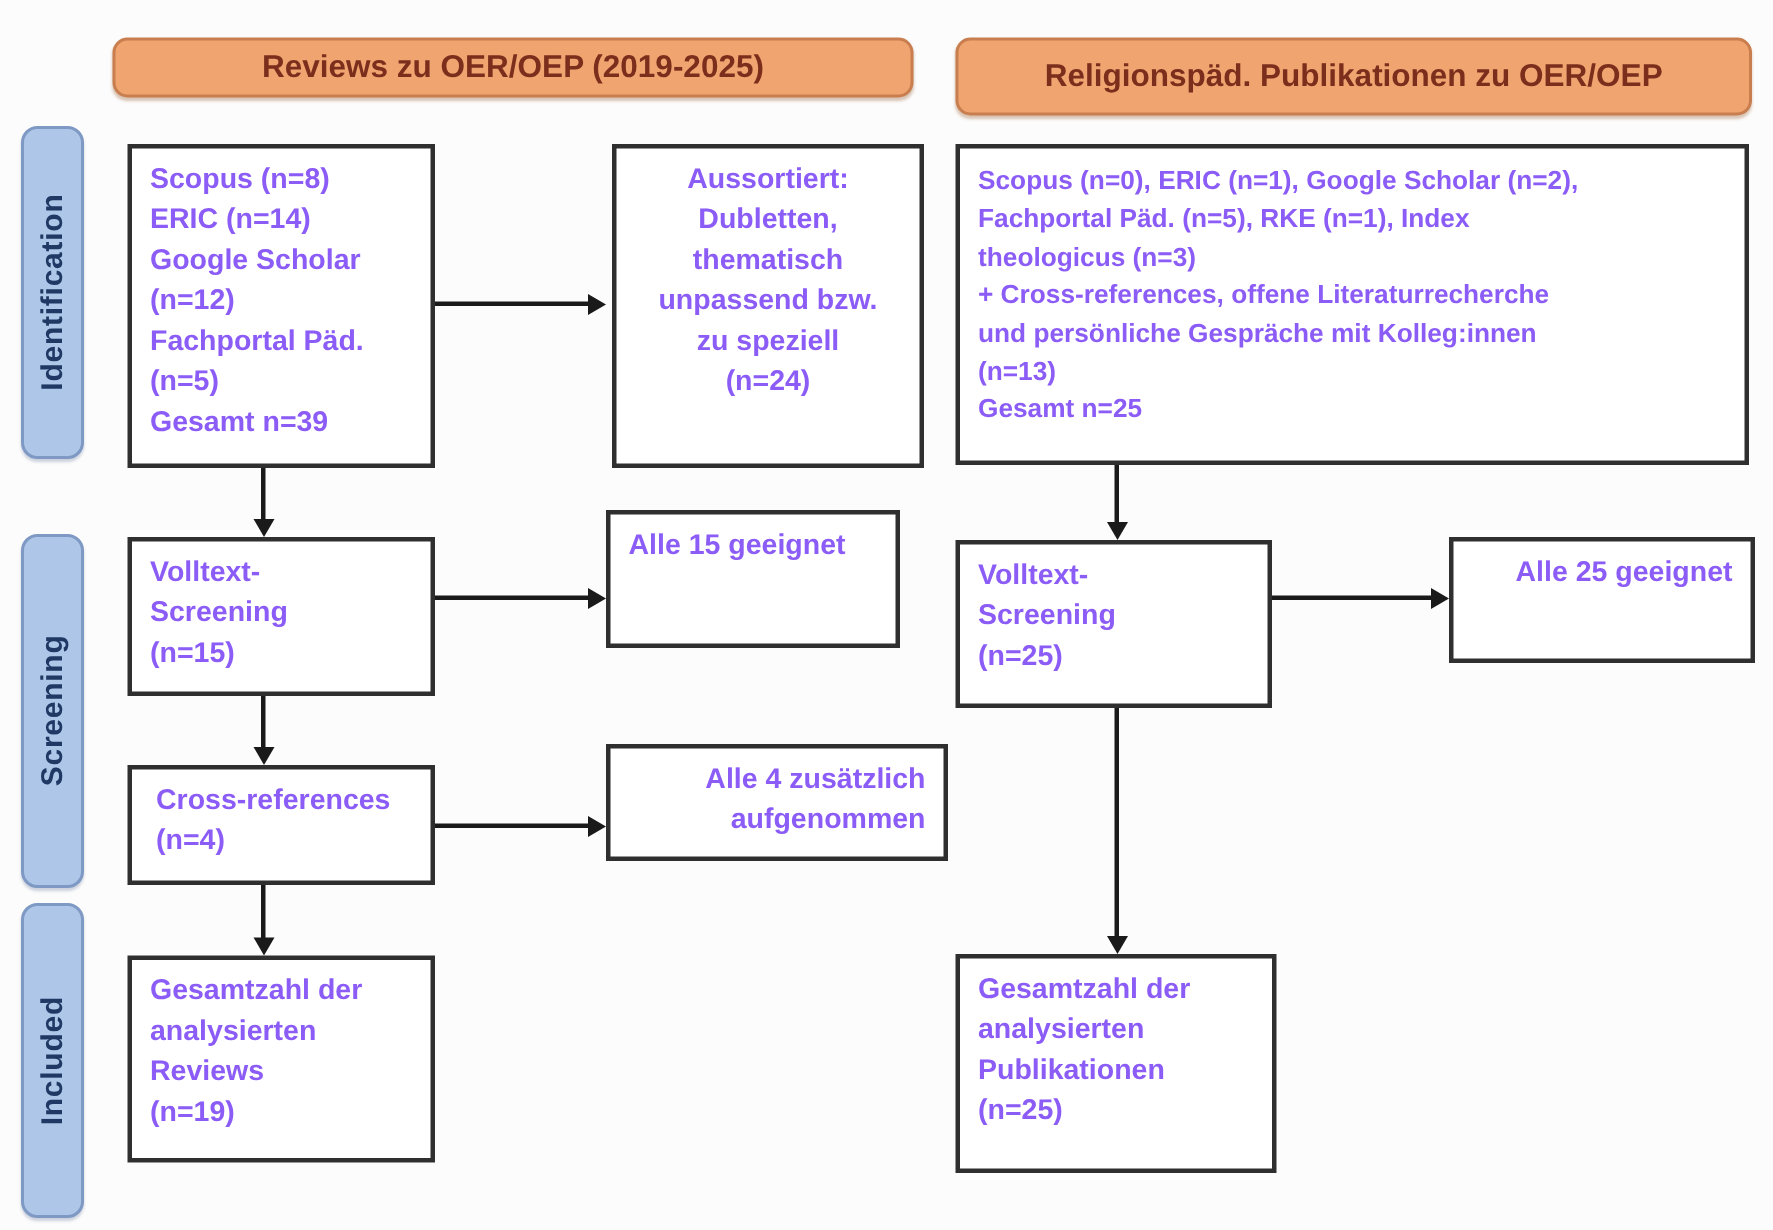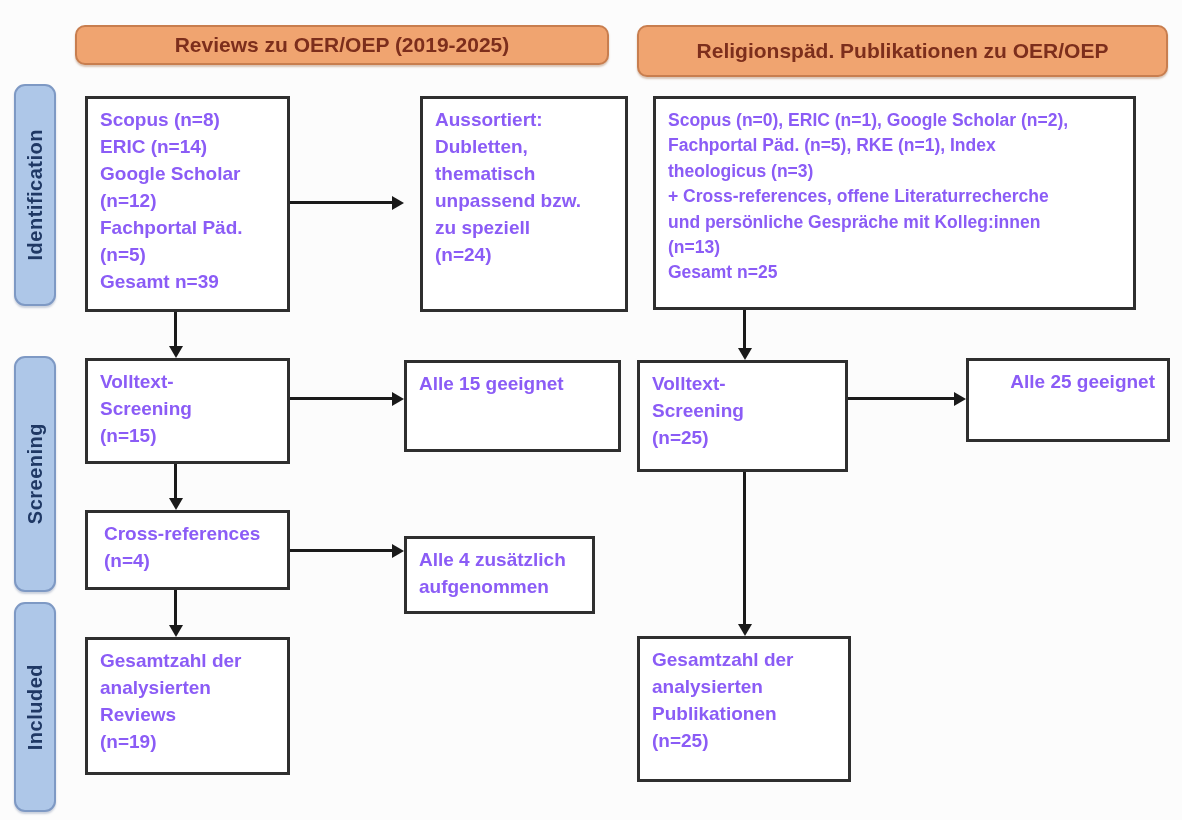--- a/index.html
+++ b/index.html
@@ -96,40 +96,40 @@
     <span>Included</span>
   </div>
 
   <div class="fbox" style="left:85px;top:96px;width:205px;height:216px;">Scopus (n=8)
 ERIC (n=14)
 Google Scholar
 (n=12)
 Fachportal Päd.
 (n=5)
 Gesamt n=39</div>
-  <div class="fbox" style="left:420px;top:96px;width:208px;height:216px;">Aussortiert:
+  <div class="fbox" style="left:408px;top:96px;width:208px;height:216px;text-align:center;">Aussortiert:
 Dubletten,
 thematisch
 unpassend bzw.
 zu speziell
 (n=24)</div>
   <div class="fbox" style="left:85px;top:358px;width:205px;height:106px;">Volltext-
 Screening
 (n=15)</div>
-  <div class="fbox" style="left:404px;top:360px;width:217px;height:92px;">Alle 15 geeignet</div>
+  <div class="fbox" style="left:404px;top:340px;width:196px;height:92px;">Alle 15 geeignet</div>
   <div class="fbox" style="left:85px;top:510px;width:205px;height:80px;padding-left:16px;">Cross-references
 (n=4)</div>
-  <div class="fbox" style="left:404px;top:536px;width:191px;height:78px;">Alle 4 zusätzlich
+  <div class="fbox" style="left:404px;top:496px;width:228px;height:78px;text-align:right;">Alle 4 zusätzlich
 aufgenommen</div>
   <div class="fbox" style="left:85px;top:637px;width:205px;height:138px;">Gesamtzahl der
 analysierten
 Reviews
 (n=19)</div>
 
-  <div class="fbox small-text" style="left:637px;top:96px;width:483px;height:214px;margin-left:16px;">Scopus (n=0), ERIC (n=1), Google Scholar (n=2),
+  <div class="fbox small-text" style="left:637px;top:96px;width:529px;height:214px;">Scopus (n=0), ERIC (n=1), Google Scholar (n=2),
 Fachportal Päd. (n=5), RKE (n=1), Index
 theologicus (n=3)
 + Cross-references, offene Literaturrecherche
 und persönliche Gespräche mit Kolleg:innen
 (n=13)
 Gesamt n=25</div>
   <div class="fbox" style="left:637px;top:360px;width:211px;height:112px;">Volltext-
 Screening
 (n=25)</div>
   <div class="fbox" style="left:966px;top:358px;width:204px;height:84px;text-align:right;">Alle 25 geeignet</div>

